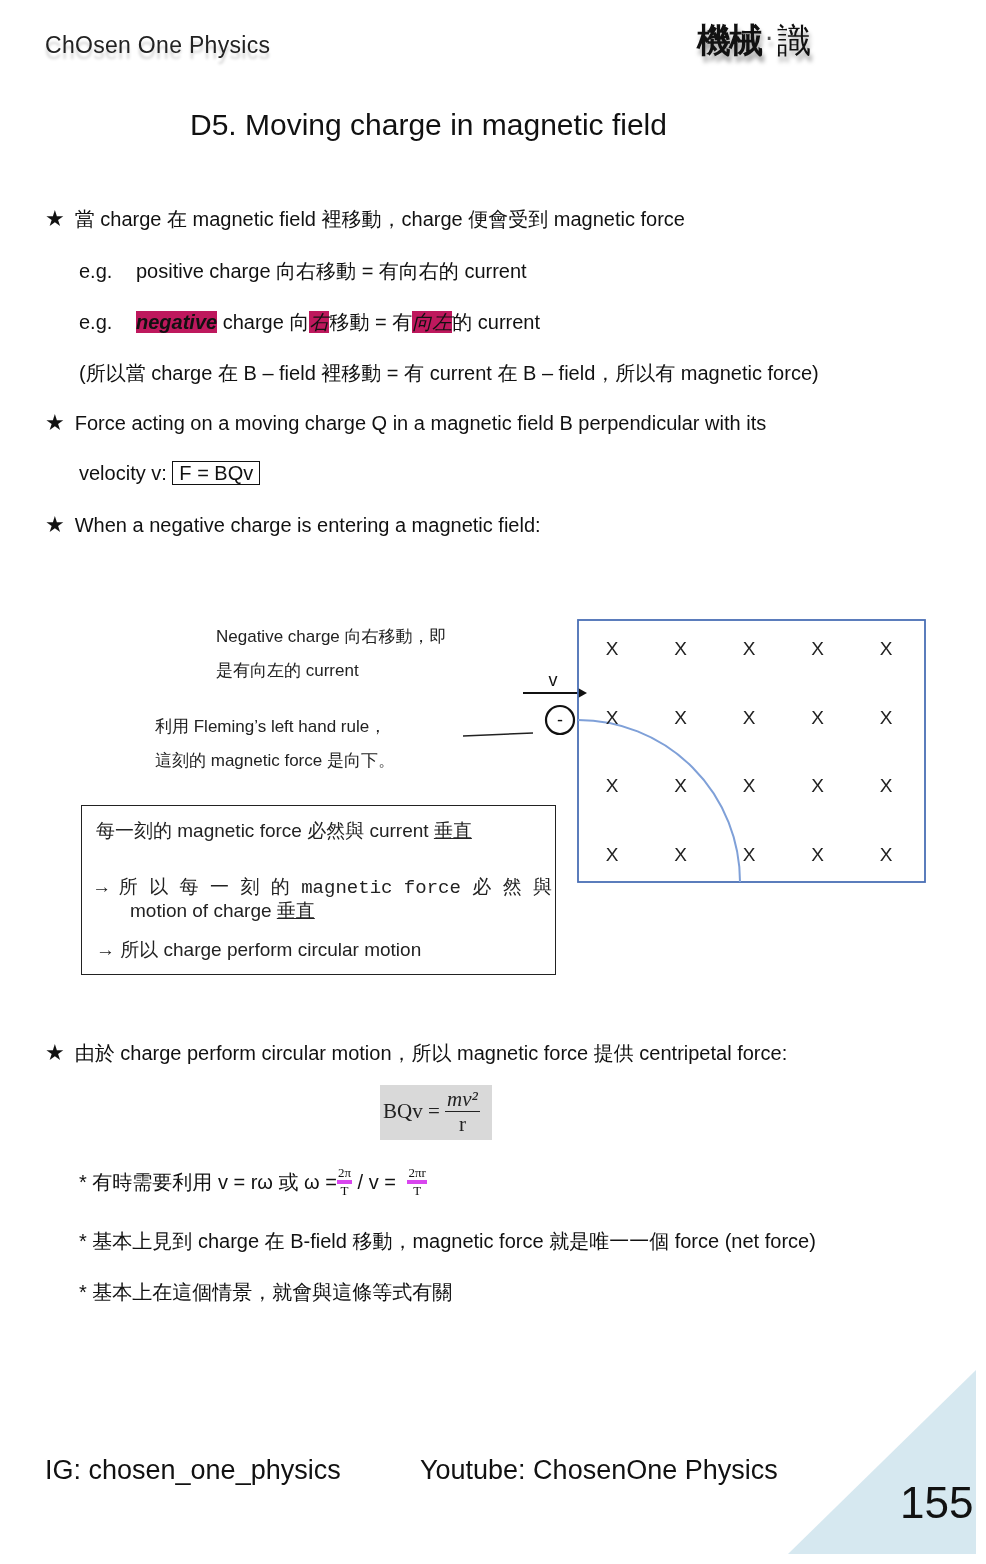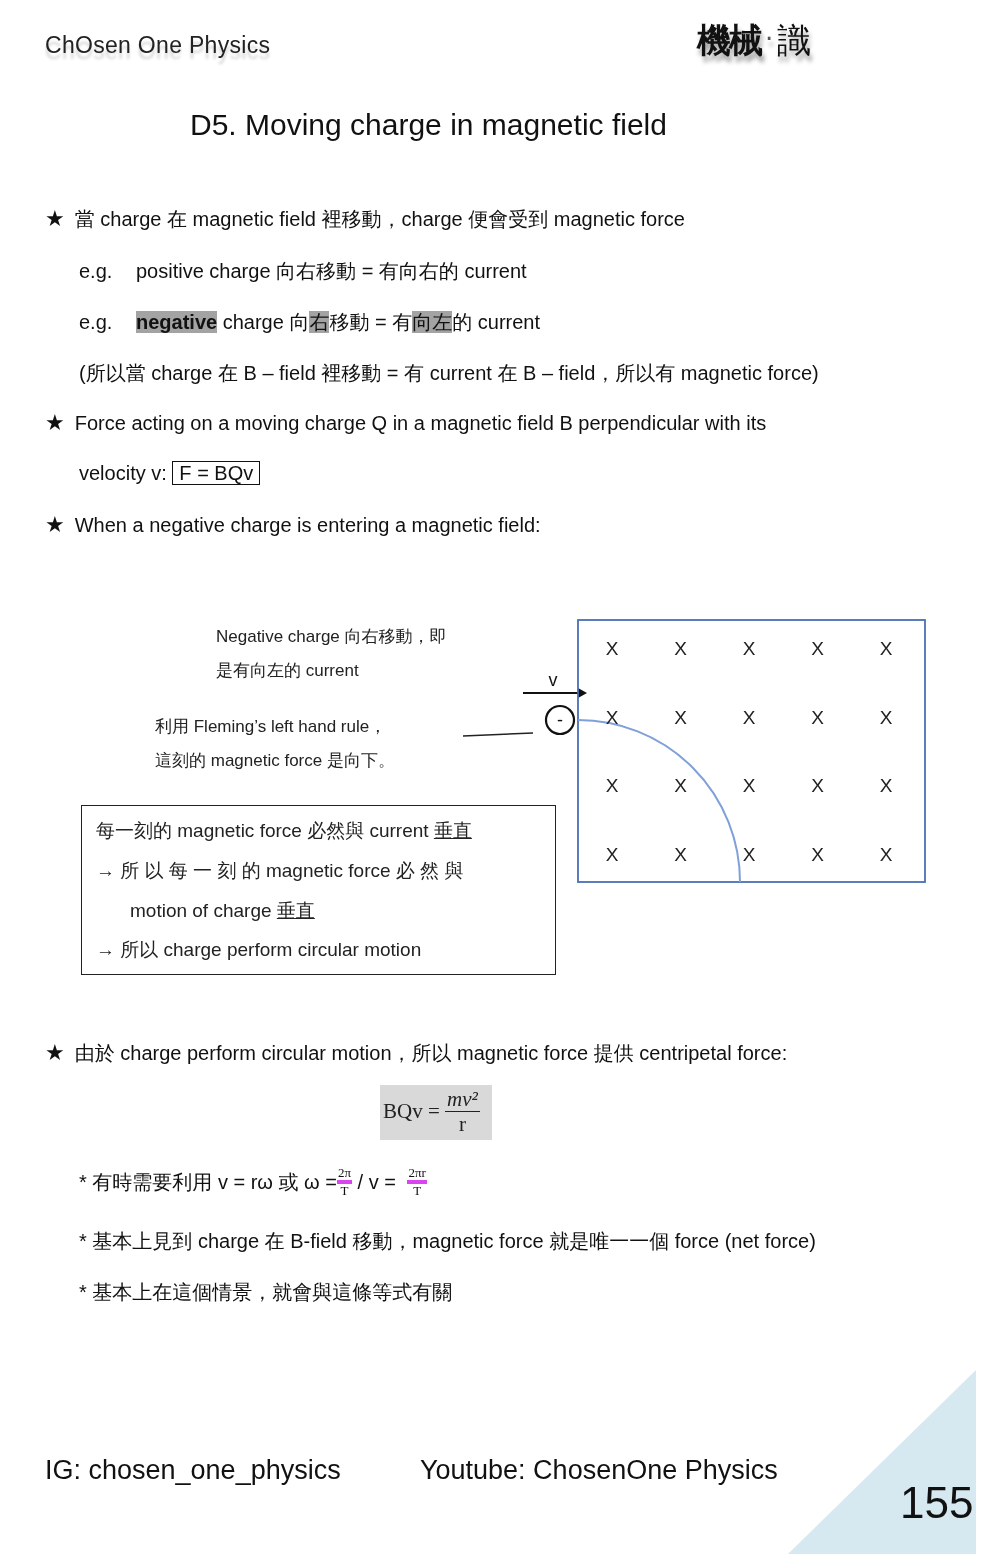--- a/index.html
+++ b/index.html
@@ -8,21 +8,21 @@
   .abs { position: absolute; white-space: nowrap; }
   .brand { left: 45px; top: 32px; font-size: 23px; letter-spacing: 0.3px; color: #222;
            text-shadow: 0 6px 3px rgba(0,0,0,0.18); }
   .logo { left: 697px; top: 18px; font-size: 34px; color: #111; font-family: "DejaVu Sans", sans-serif;
           text-shadow: 2px 6px 4px rgba(0,0,0,0.35); }
   .logo .bold { font-weight: bold; letter-spacing: -2px; }
   .logo .dot { color: #555; font-size: 26px; margin: 0 4px; vertical-align: 4px; }
   .title { left: 190px; top: 108px; font-size: 30px; color: #111; }
   .line { font-size: 20px; color: #111; }
   .star { font-size: 22px; margin-right: 10px; }
-  .hl { background: #a3a3a3; }
+  .hl { background: #be185d; font-style: italic; }
   .boxed { border: 1.5px solid #111; padding: 0 6px; }
   .diagram-label { font-size: 17px; color: #222; line-height: 34px; }
   .note-box { left: 81px; top: 805px; width: 475px; height: 170px; border: 1.5px solid #222; box-sizing: border-box; }
   .note-line { position: absolute; font-size: 19px; color: #222; white-space: nowrap; }
   .ul { text-decoration: underline; }
   .formula-box { left: 380px; top: 1085px; width: 112px; height: 55px; background: #d9d9d9; }
   .formula { font-family: "Liberation Serif", "DejaVu Serif", serif; font-size: 21px; color: #222; }
   .frac { display: inline-flex; flex-direction: column; align-items: center; vertical-align: middle; }
   .frac .num { border-bottom: 1.5px solid #222; padding: 0 2px; line-height: 24px; font-style: italic; }
   .frac .den { line-height: 24px; }
@@ -102,21 +102,21 @@
       <text x="612" y="860.5" font-size="19" font-family="Liberation Sans, sans-serif" text-anchor="middle" fill="#222">X</text>
       <text x="680.5" y="860.5" font-size="19" font-family="Liberation Sans, sans-serif" text-anchor="middle" fill="#222">X</text>
       <text x="749" y="860.5" font-size="19" font-family="Liberation Sans, sans-serif" text-anchor="middle" fill="#222">X</text>
       <text x="817.5" y="860.5" font-size="19" font-family="Liberation Sans, sans-serif" text-anchor="middle" fill="#222">X</text>
       <text x="886" y="860.5" font-size="19" font-family="Liberation Sans, sans-serif" text-anchor="middle" fill="#222">X</text>
     </g>
 </svg>
 
 <div class="abs note-box">
   <div class="note-line" style="left:14px; top:12px;"><span>每一刻的 magnetic force 必然與 current </span><span class="ul">垂直</span></div>
-  <div class="note-line" style="left:14px; top:52px;">→  所 以 每 一 刻 的   magnetic force   必 然 與</div>
+  <div class="note-line" style="left:14px; top:68px;font-family:Liberation Mono, monospace;">→  所 以 每 一 刻 的   magnetic force   必 然 與</div>
   <div class="note-line" style="left:48px; top:92px;"><span>motion of charge </span><span class="ul">垂直</span></div>
   <div class="note-line" style="left:14px; top:131px;">→  所以 charge perform circular motion</div>
 </div>
 
 <div class="abs line" style="left:45px; top:1040px;">
   <span class="star">★</span><span>由於 charge perform circular motion，所以 magnetic force 提供 centripetal force:</span>
 </div>
 <div class="abs formula-box"></div>
 <div class="abs formula" style="left:383px; top:1087px;">
   <span style="vertical-align:middle;">BQv =</span>

